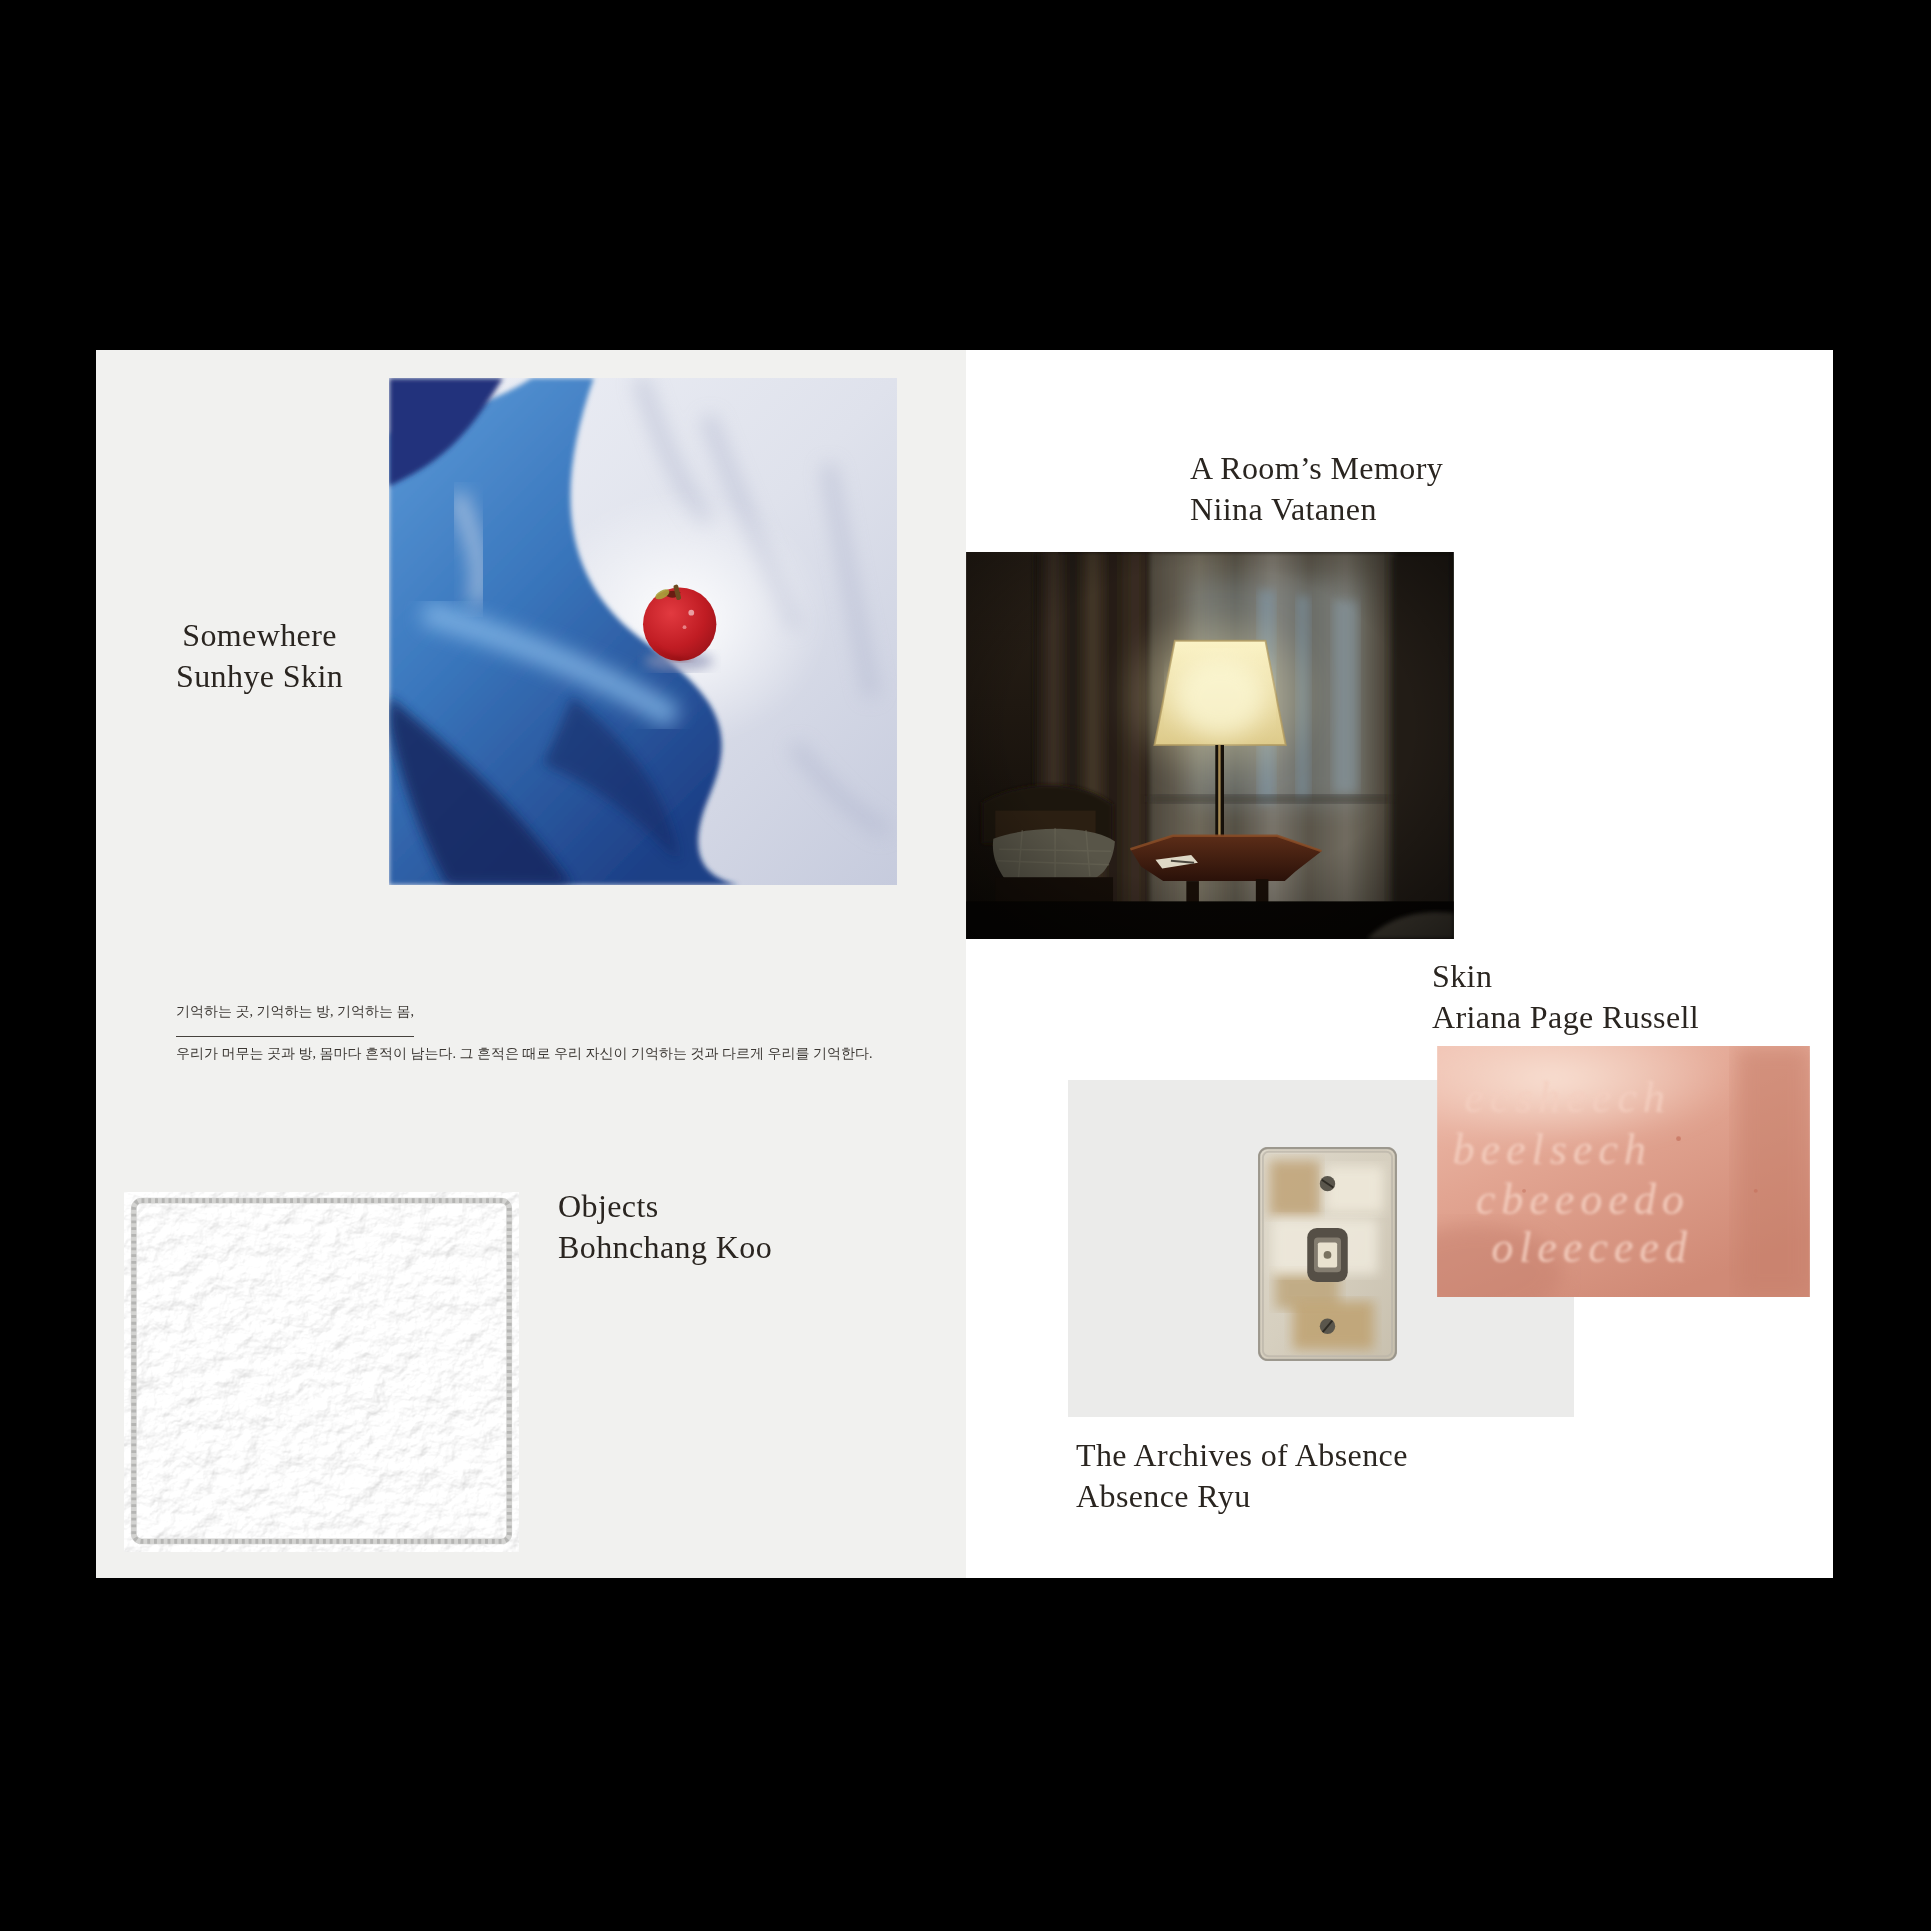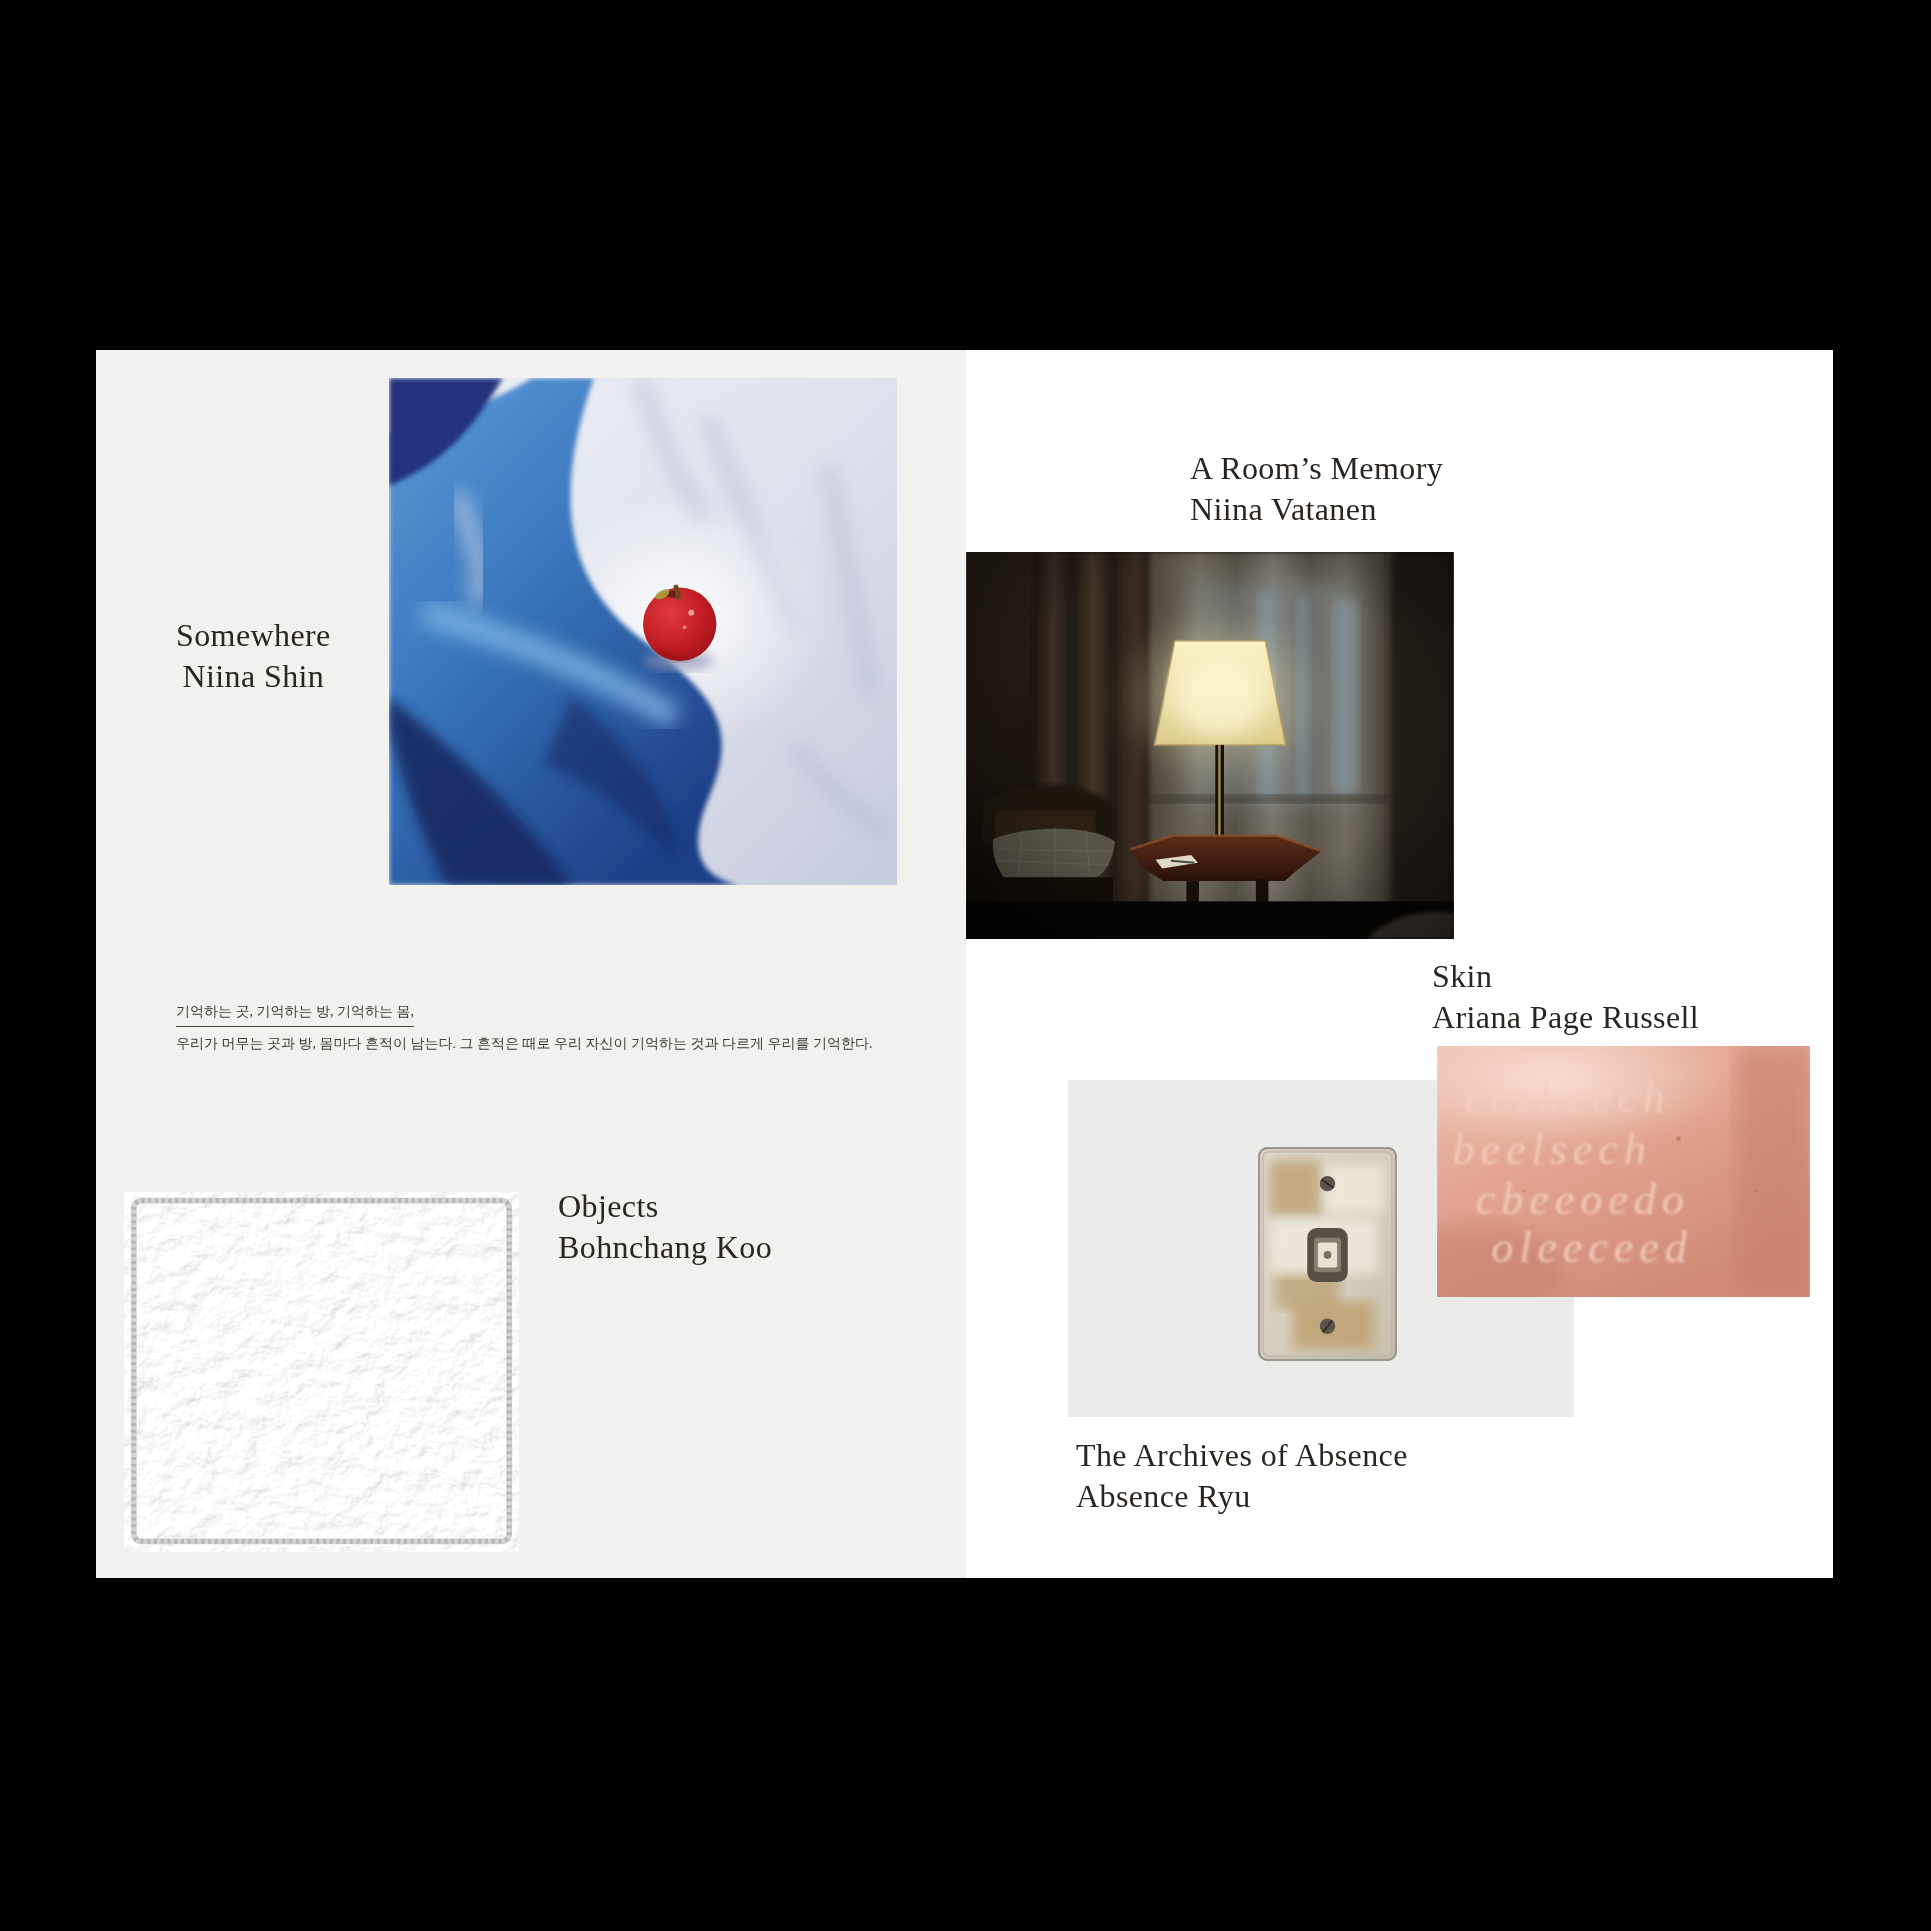--- a/index.html
+++ b/index.html
@@ -11,36 +11,36 @@
           font-family:"Liberation Serif","DejaVu Serif",serif;}
   .page{position:absolute;top:350px;height:1228px;}
   .page-left{left:96px;width:871px;background:var(--page-left);}
   .page-right{left:966px;width:867px;background:var(--page-right);}
   .work-title{position:absolute;color:var(--title-text);font-size:32px;line-height:41px;
               letter-spacing:0.4px;white-space:nowrap;}
   .photo{position:absolute;overflow:hidden;}
   .photo svg{display:block;}
   .note{position:absolute;left:176px;top:1002px;color:var(--note-text);
         font-family:"Liberation Serif","DejaVu Serif",serif;font-size:14px;line-height:19.3px;}
-  .note .u{display:inline-block;border-bottom:1.4px solid #46423d;padding-bottom:5px;margin-bottom:4.8px;}
+  .note .u{display:inline-block;border-bottom:1.4px solid #46423d;padding-bottom:15px;margin-bottom:4.8px;}
   .note .l2{margin-top:1.9px;}
   .object-panel{position:absolute;left:1068px;top:1080px;width:506px;height:337px;background:var(--object-panel);}
   .switch-plate{position:absolute;left:190px;top:67px;width:139px;height:214px;}
 </style>
 </head>
 <body>
 
 <div class="canvas">
 
   <div class="page page-left"></div>
   <div class="page page-right"></div>
 
   <div class="work-title" style="left:176px;top:615px;text-align:center;">
     <div>Somewhere</div>
-    <div>Niina Shin</div>
+    <div>Sunhye Skin</div>
   </div>
 
   <div class="photo" style="left:389px;top:378px;width:508px;height:507px;">
     <svg width="508" height="507" viewBox="0 0 526 525">
       <defs>
         <linearGradient id="sheetG" x1="0" y1="0" x2="1" y2="1">
           <stop offset="0" stop-color="#eef0f6"></stop>
             <stop offset=".5" stop-color="#dfe2ec"></stop>
             <stop offset="1" stop-color="#c6cbdd"></stop>
         </linearGradient>

